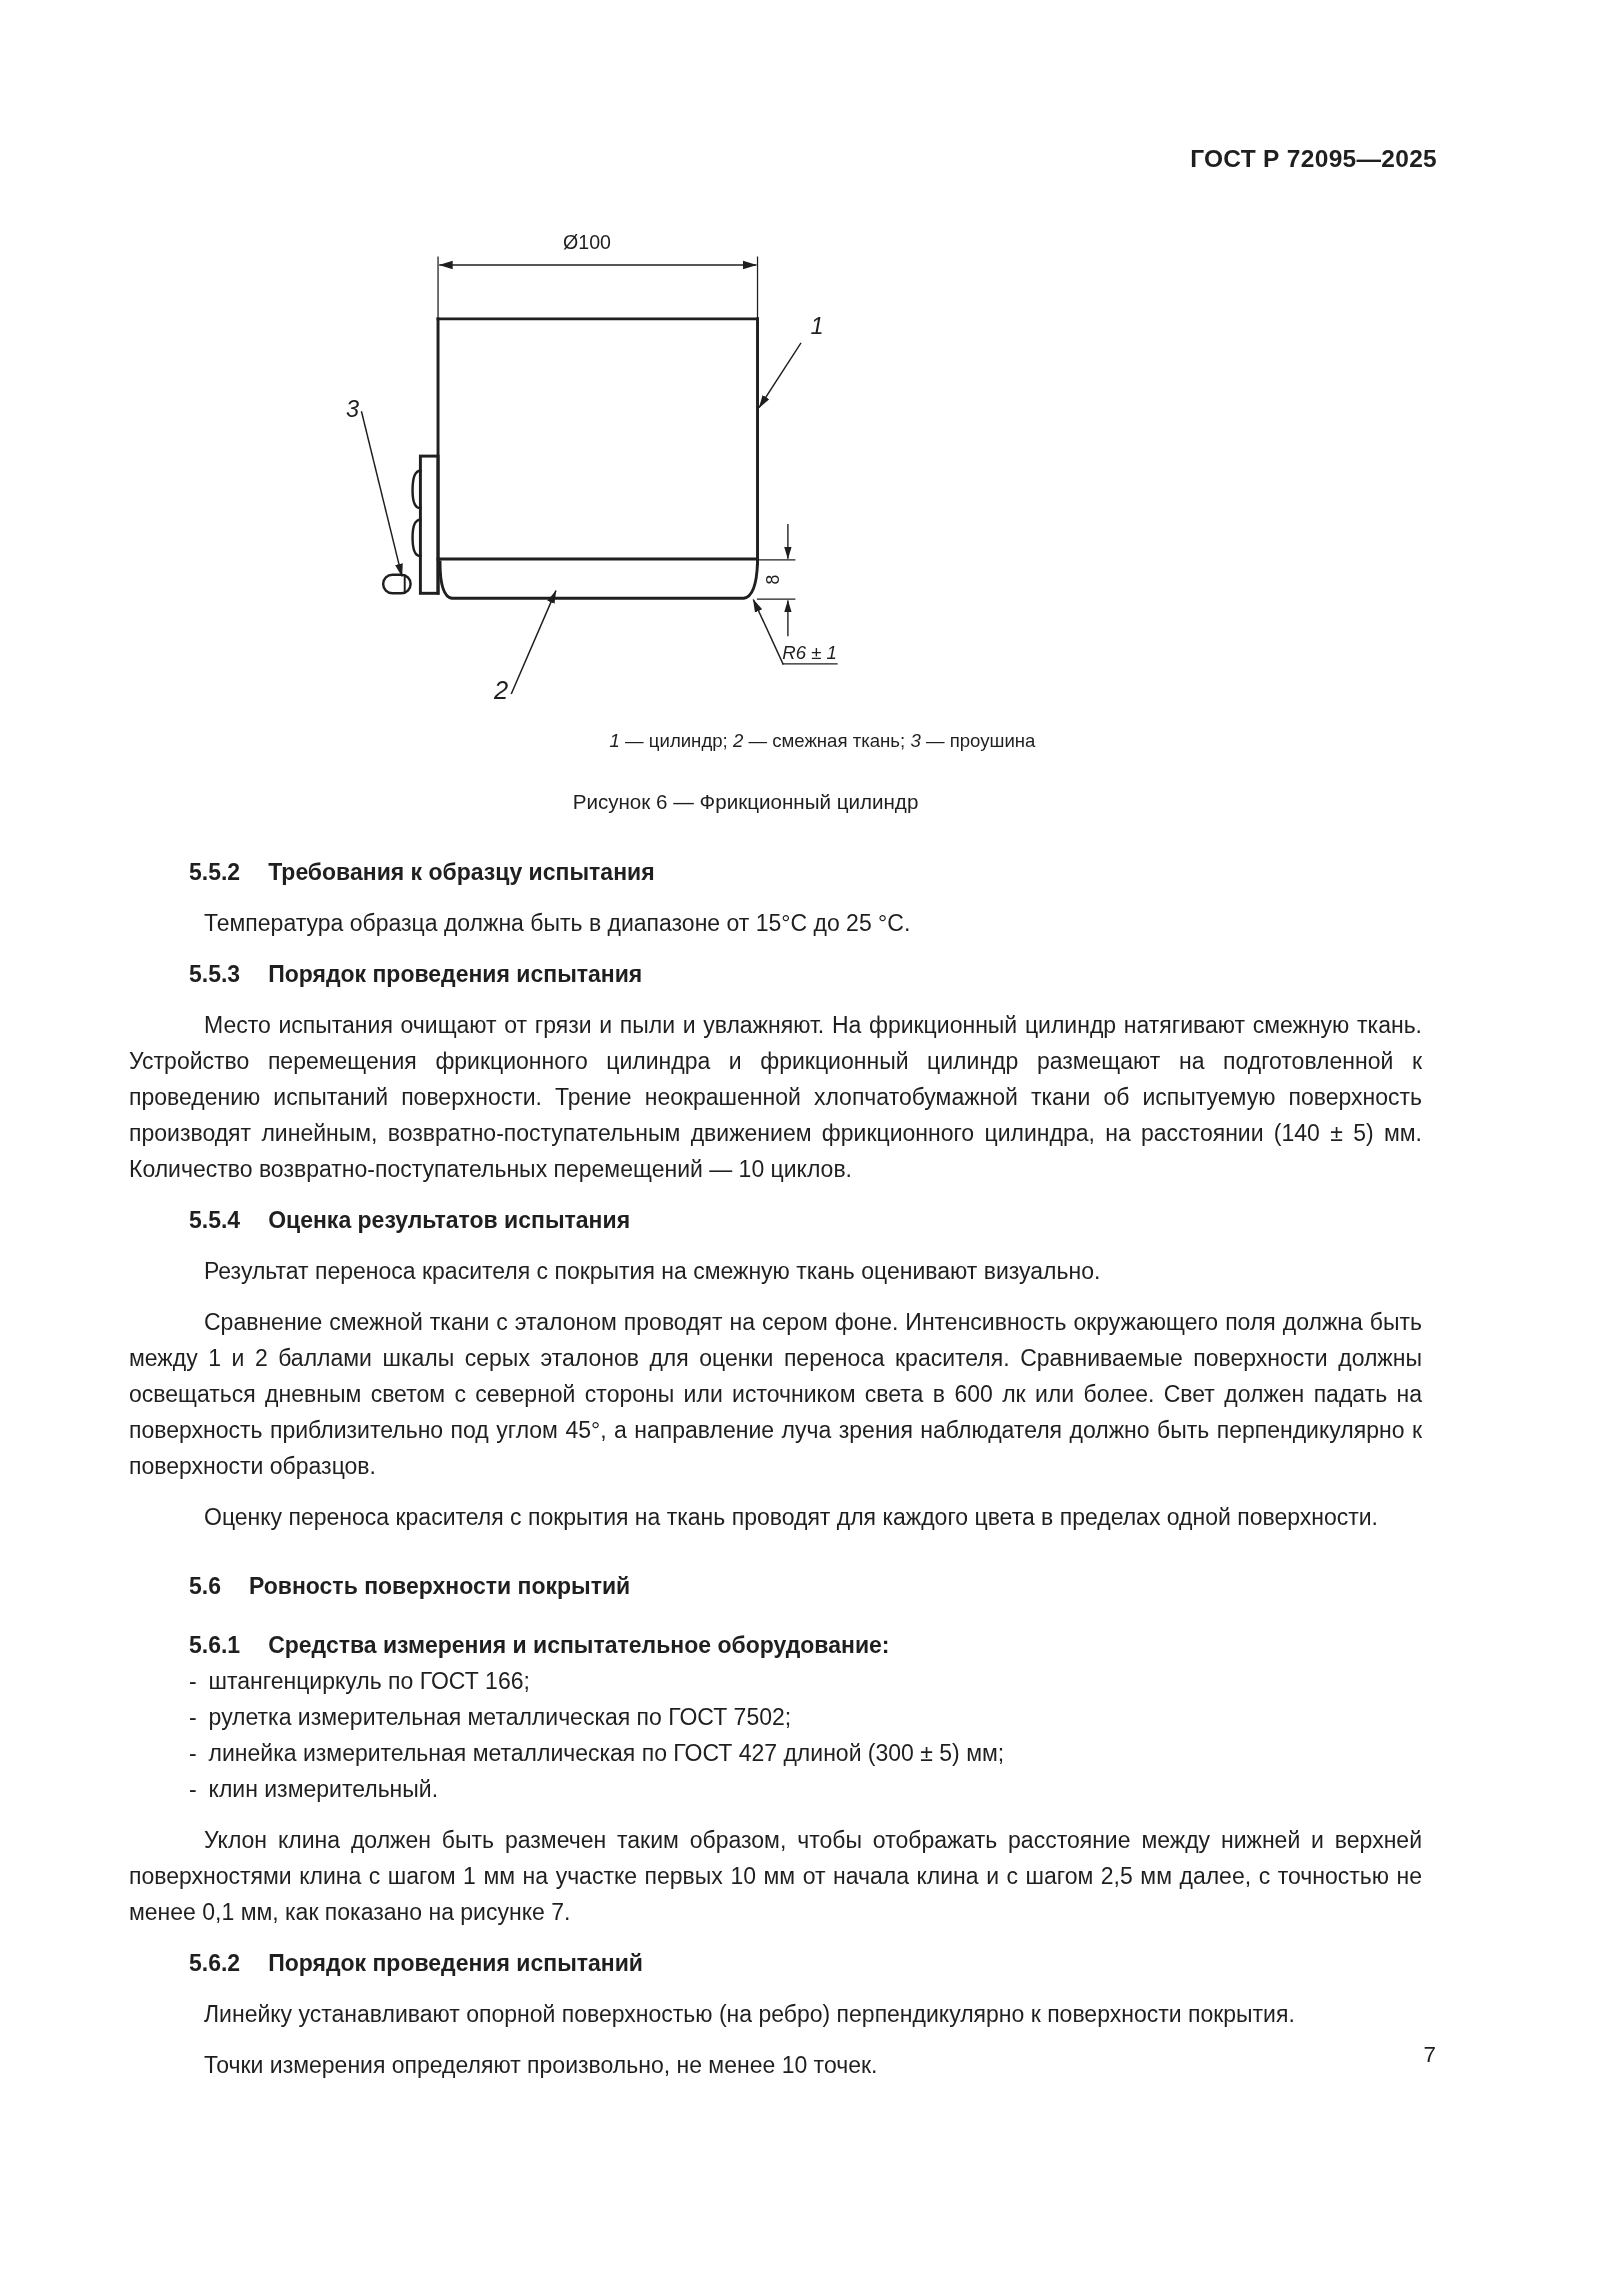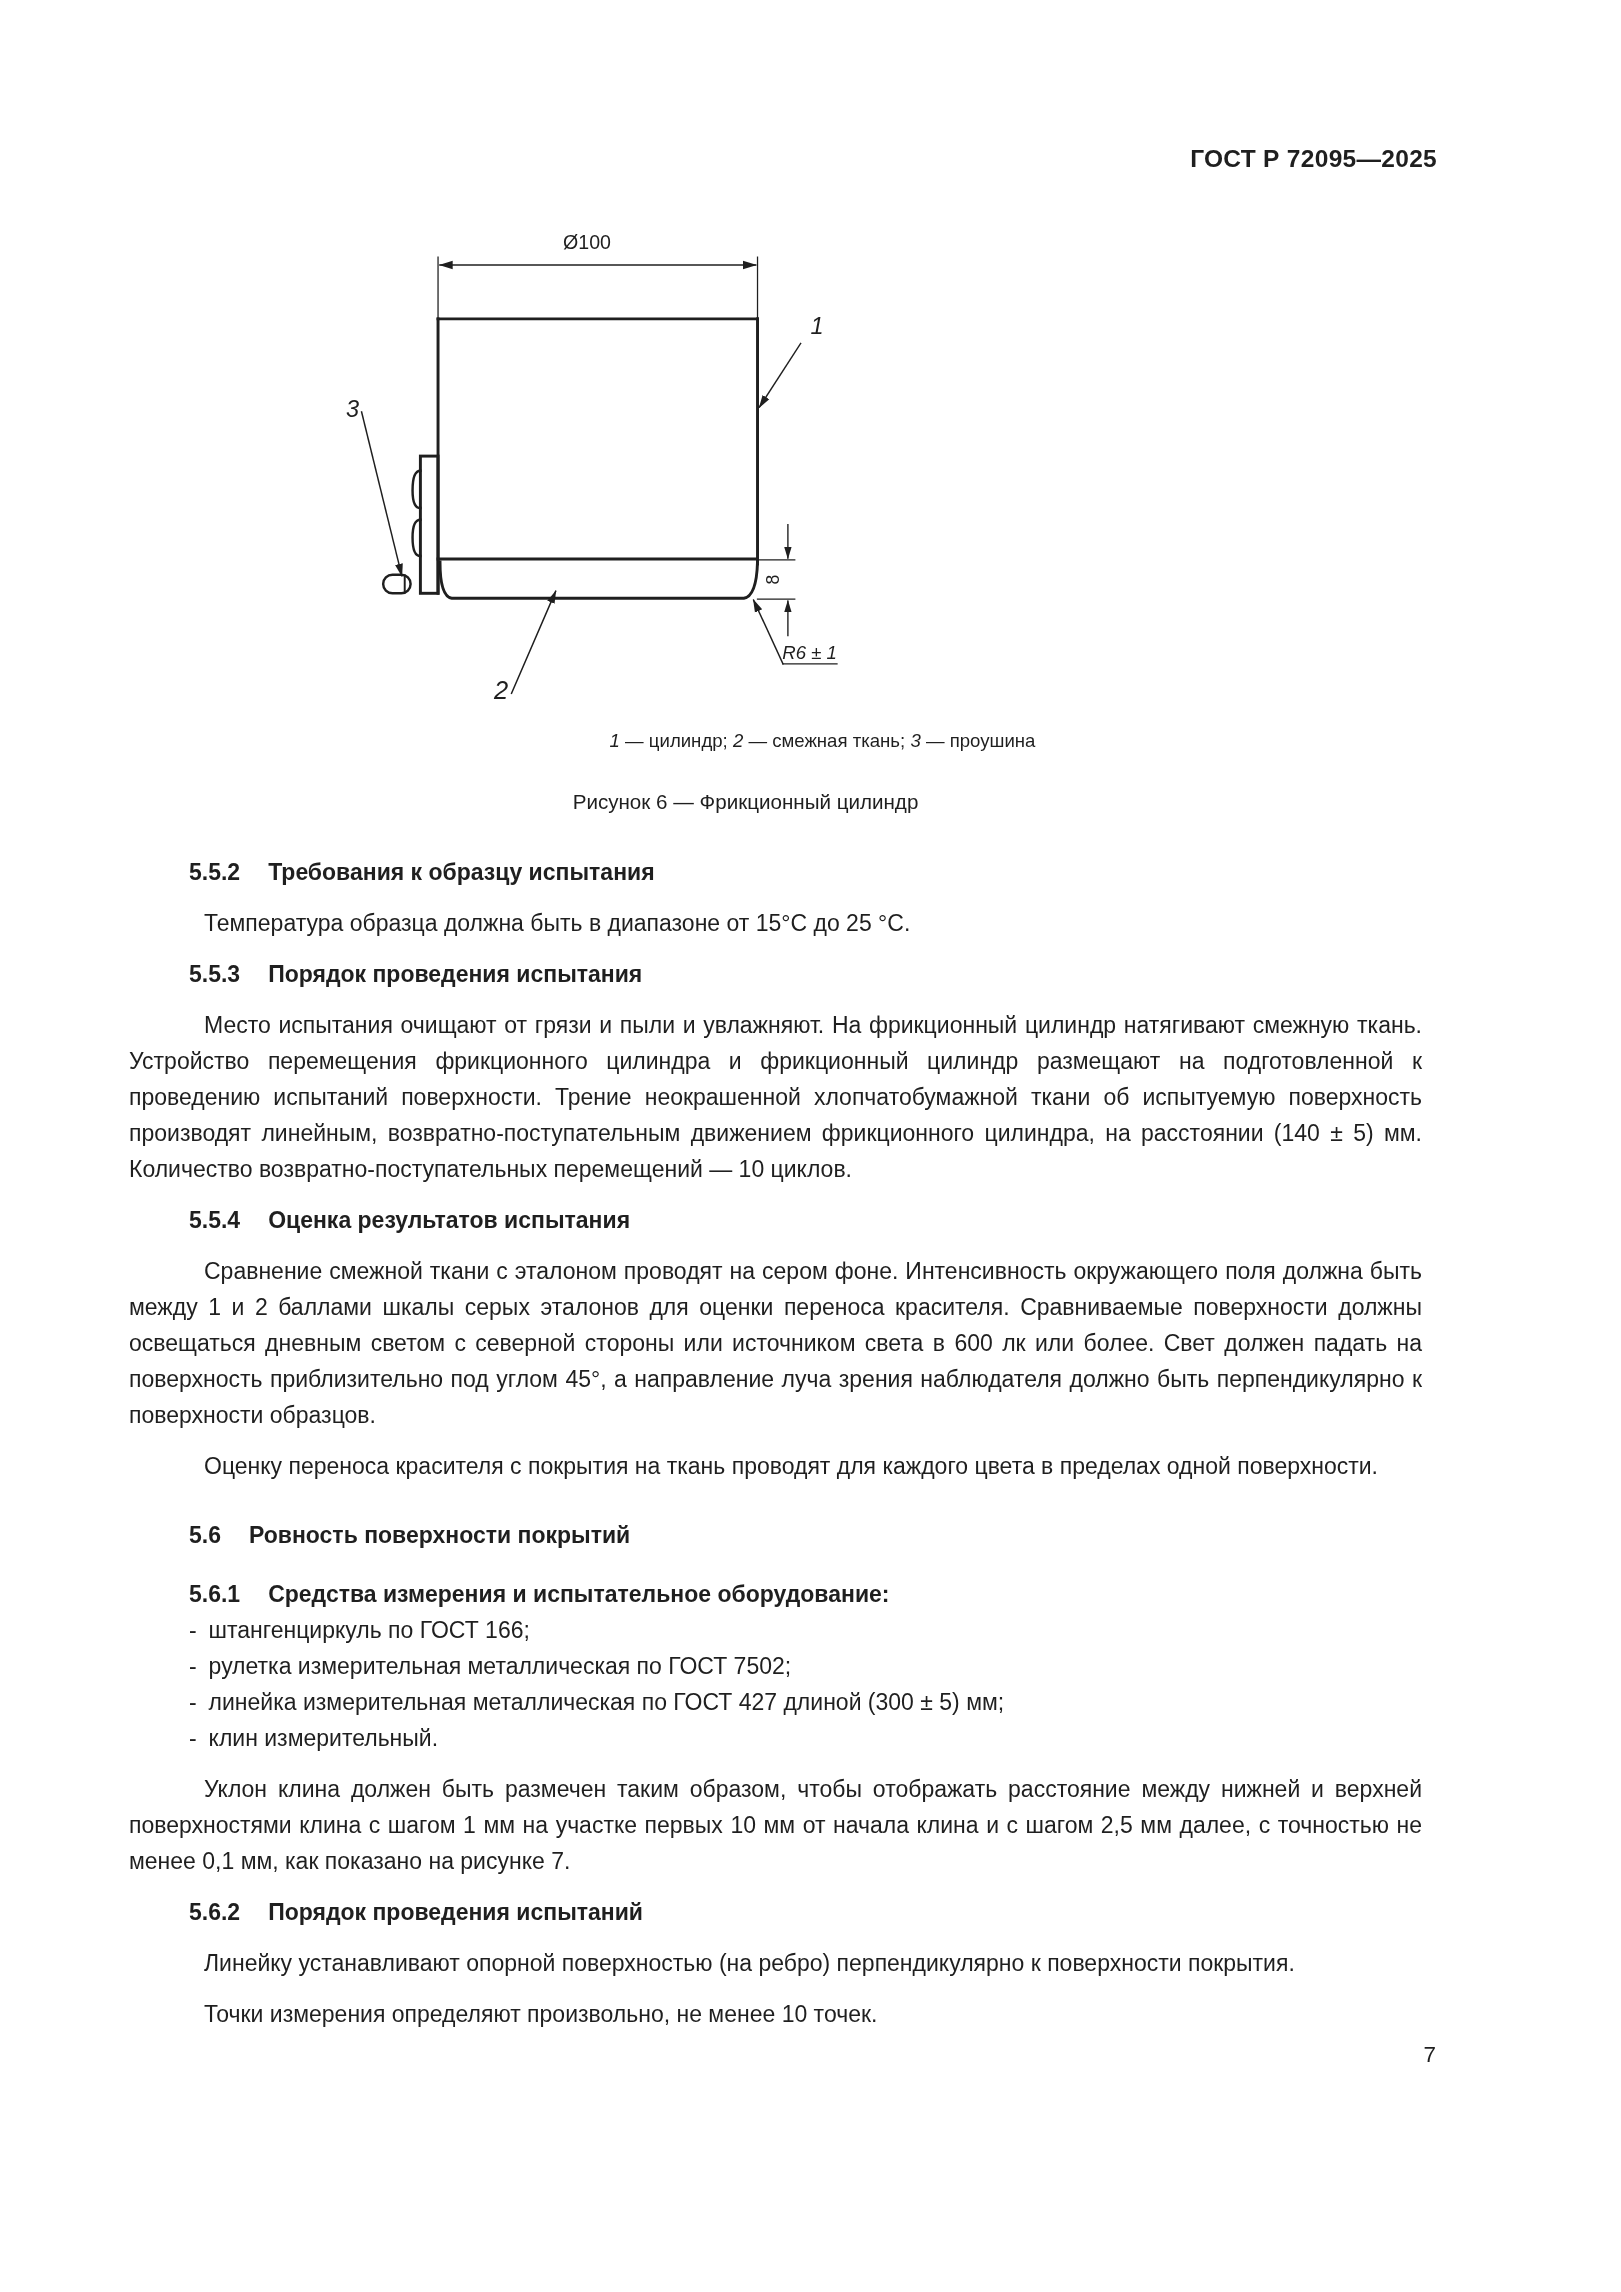--- a/index.html
+++ b/index.html
@@ -93,20 +93,21 @@
 <div class="fig-caption">Рисунок 6 — Фрикционный цилиндр</div>
 
 <div class="content">
   <h3><span class="num">5.5.2</span><span>Требования к образцу испытания</span></h3>
   <p>Температура образца должна быть в диапазоне от 15°C до 25 °C.</p>
 
   <h3><span class="num">5.5.3</span><span>Порядок проведения испытания</span></h3>
   <p>Место испытания очищают от грязи и пыли и увлажняют. На фрикционный цилиндр натягивают смежную ткань. Устройство перемещения фрикционного цилиндра и фрикционный цилиндр размеща­ют на подготовленной к проведению испытаний поверхности. Трение неокрашенной хлопчатобумаж­ной ткани об испытуемую поверхность производят линейным, возвратно-поступательным движением фрикционного цилиндра, на расстоянии (140 ± 5) мм. Количество возвратно-поступательных переме­щений — 10 циклов.</p>
 
   <h3><span class="num">5.5.4</span><span>Оценка результатов испытания</span></h3>
+  <p>Результат переноса красителя с покрытия на смежную ткань оценивают визуально.</p>
   <p>Сравнение смежной ткани с эталоном проводят на сером фоне. Интенсивность окружающего поля должна быть между 1 и 2 баллами шкалы серых эталонов для оценки переноса красителя. Срав­ниваемые поверхности должны освещаться дневным светом с северной стороны или источником света в 600 лк или более. Свет должен падать на поверхность приблизительно под углом 45°, а направление луча зрения наблюдателя должно быть перпендикулярно к поверхности образцов.</p>
   <p>Оценку переноса красителя с покрытия на ткань проводят для каждого цвета в пределах одной поверхности.</p>
 
   <div class="gap"></div>
   <h3><span class="num">5.6</span><span>Ровность поверхности покрытий</span></h3>
   <div class="gap" style="height:9.8px"></div>
   <div class="gap" style="height:13.7px"></div>
 
   <h3><span class="num">5.6.1</span><span>Средства измерения и испытательное оборудование:</span></h3>
   <ul>

